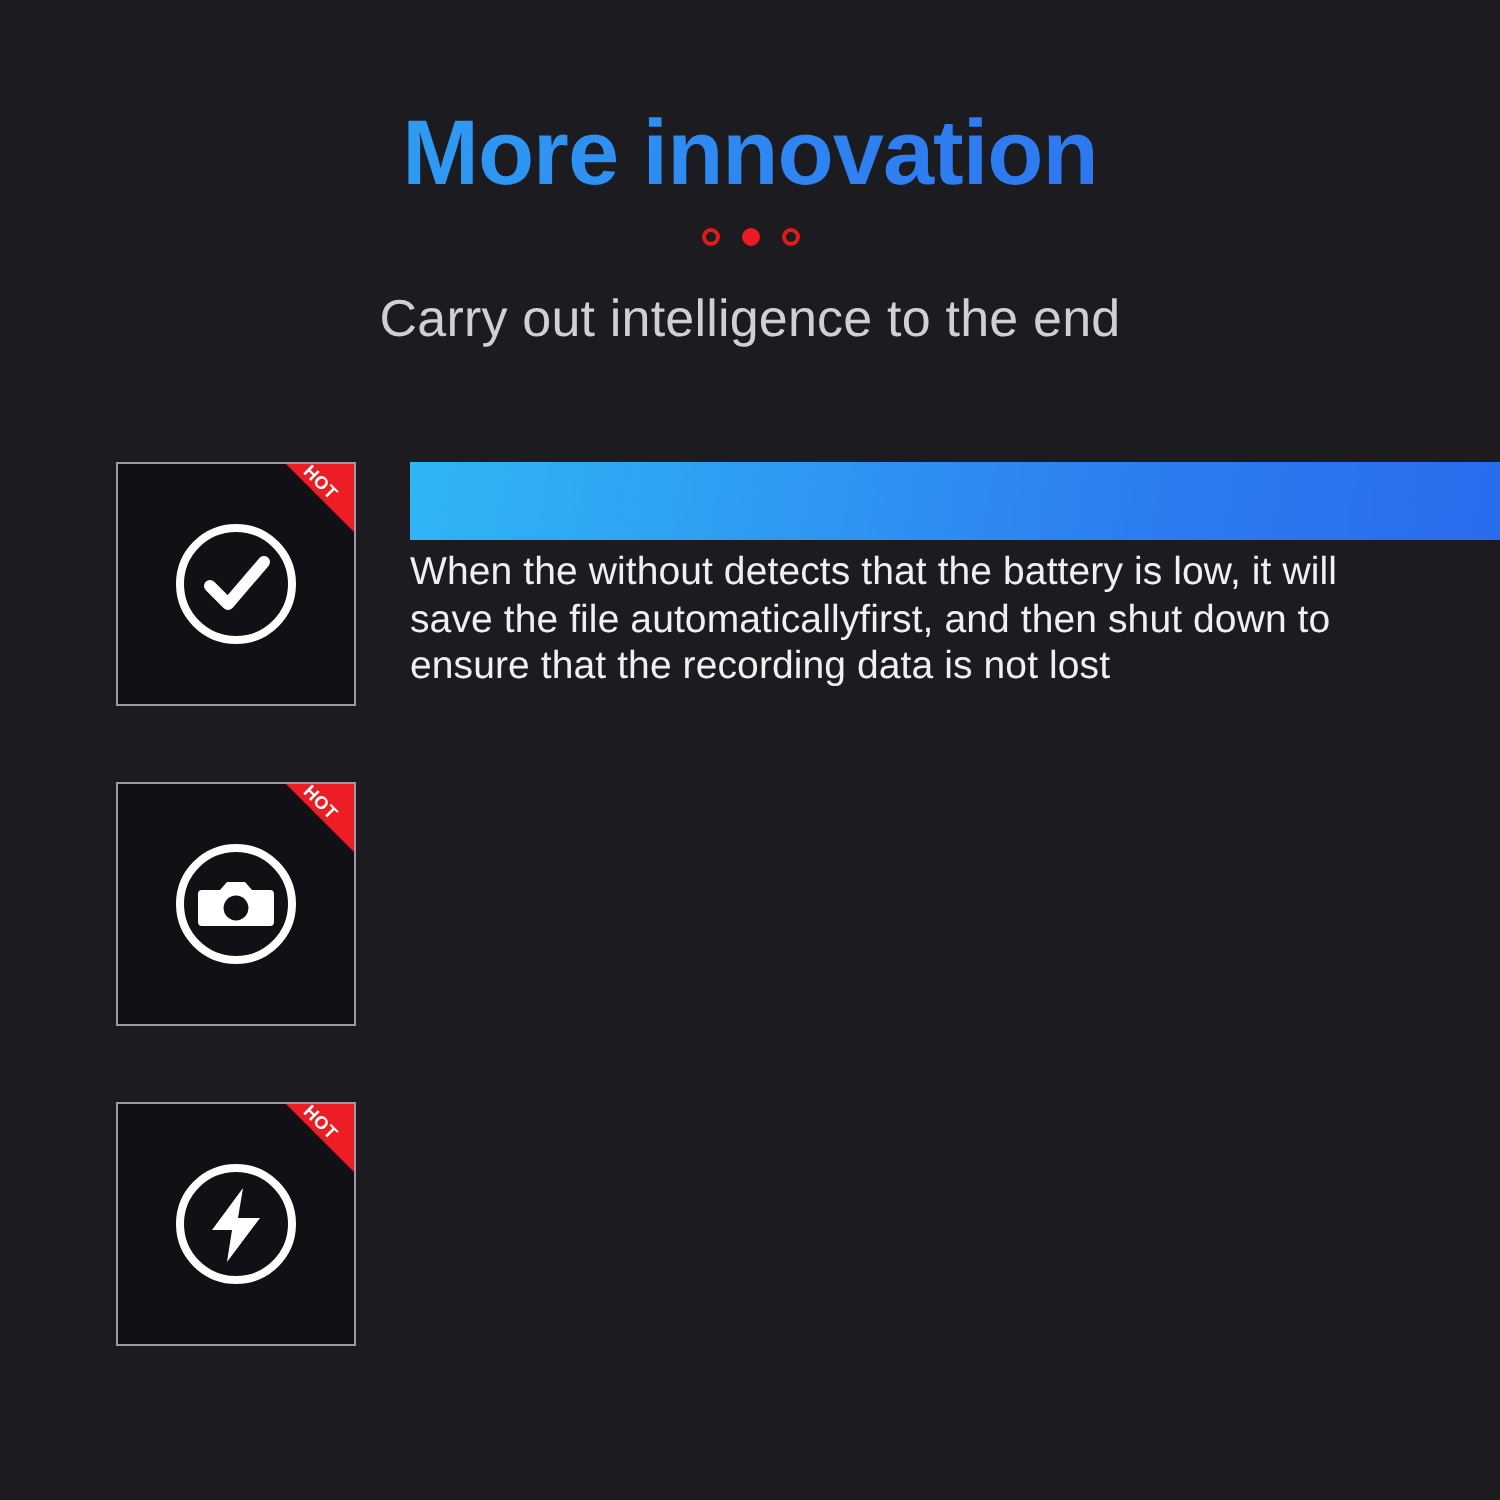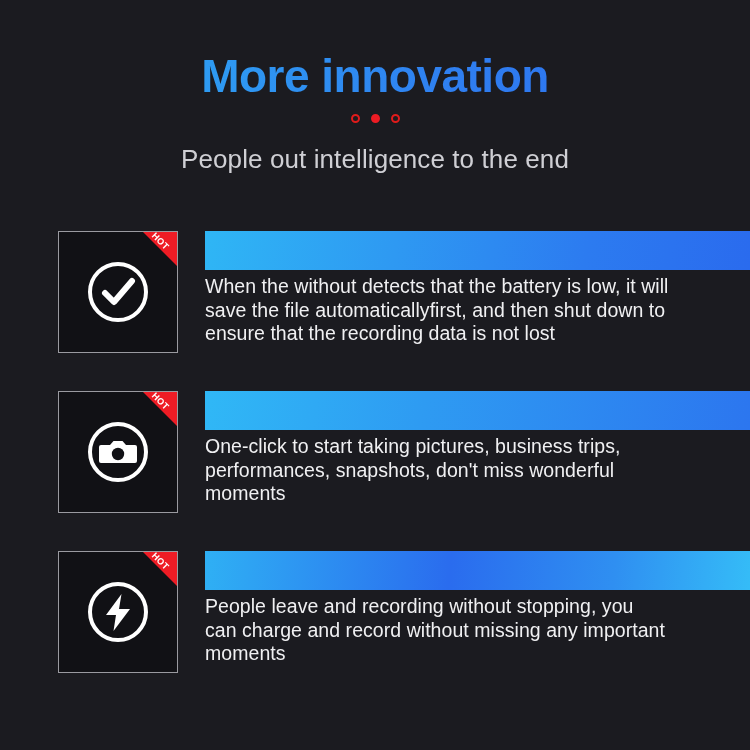--- a/index.html
+++ b/index.html
@@ -166,21 +166,21 @@
 
   <div class="hero">
     <h1 class="hero-title">More innovation</h1>
 
     <div class="dots">
       <span class="dot hollow"></span>
       <span class="dot solid"></span>
       <span class="dot hollow"></span>
     </div>
 
-    <p class="hero-sub">People out intelligence to the end</p>
+    <p class="hero-sub">Carry out intelligence to the end</p>
   </div>
 
   <div class="features">
 
     <div class="feature">
       <div class="icon-box">
         <span class="icon-circle">
           <svg width="62" height="62" viewBox="0 0 62 62" xmlns="http://www.w3.org/2000/svg">
             <circle cx="31" cy="31" r="28" fill="none" stroke="#ffffff" stroke-width="4"></circle>
             <path d="M18 32 L27 41 L45 20" fill="none" stroke="#ffffff" stroke-width="6" stroke-linecap="round" stroke-linejoin="round"></path>
@@ -200,37 +200,29 @@
         <span class="icon-circle">
           <svg width="62" height="62" viewBox="0 0 62 62" xmlns="http://www.w3.org/2000/svg">
             <circle cx="31" cy="31" r="28" fill="none" stroke="#ffffff" stroke-width="4"></circle>
             <path d="M14 24 h9 l3.5 -4 h9 l3.5 4 h9 a2 2 0 0 1 2 2 v14 a2 2 0 0 1 -2 2 h-34 a2 2 0 0 1 -2 -2 v-14 a2 2 0 0 1 2 -2 z" fill="#ffffff"></path>
             <circle cx="31" cy="33" r="6.2" fill="#111115"></circle>
           </svg>
         </span>
         <span class="hot-ribbon"></span>
         <span class="hot-text">HOT</span>
       </div>
-      <div class="feature-text">
-        <h2 class="feature-title grad-b">Creative photo</h2>
-        <p class="feature-desc">One-click to start taking pictures, business trips, performances, snapshots, don't miss wonderful moments</p>
-      </div>
     </div>
 
     <div class="feature">
       <div class="icon-box">
         <span class="icon-circle">
           <svg width="62" height="62" viewBox="0 0 62 62" xmlns="http://www.w3.org/2000/svg">
             <circle cx="31" cy="31" r="28" fill="none" stroke="#ffffff" stroke-width="4"></circle>
             <path d="M34.5 13 L19 34 h10 l-2.5 16 L43 28 h-11 z" fill="#ffffff"></path>
           </svg>
         </span>
         <span class="hot-ribbon"></span>
         <span class="hot-text">HOT</span>
       </div>
-      <div class="feature-text">
-        <h2 class="feature-title grad-c">Record while charging</h2>
-        <p class="feature-desc wide">People leave and recording without stopping, you can charge and record without missing any important moments</p>
-      </div>
     </div>
 
   </div>
 </div>
 
 </body></html>

